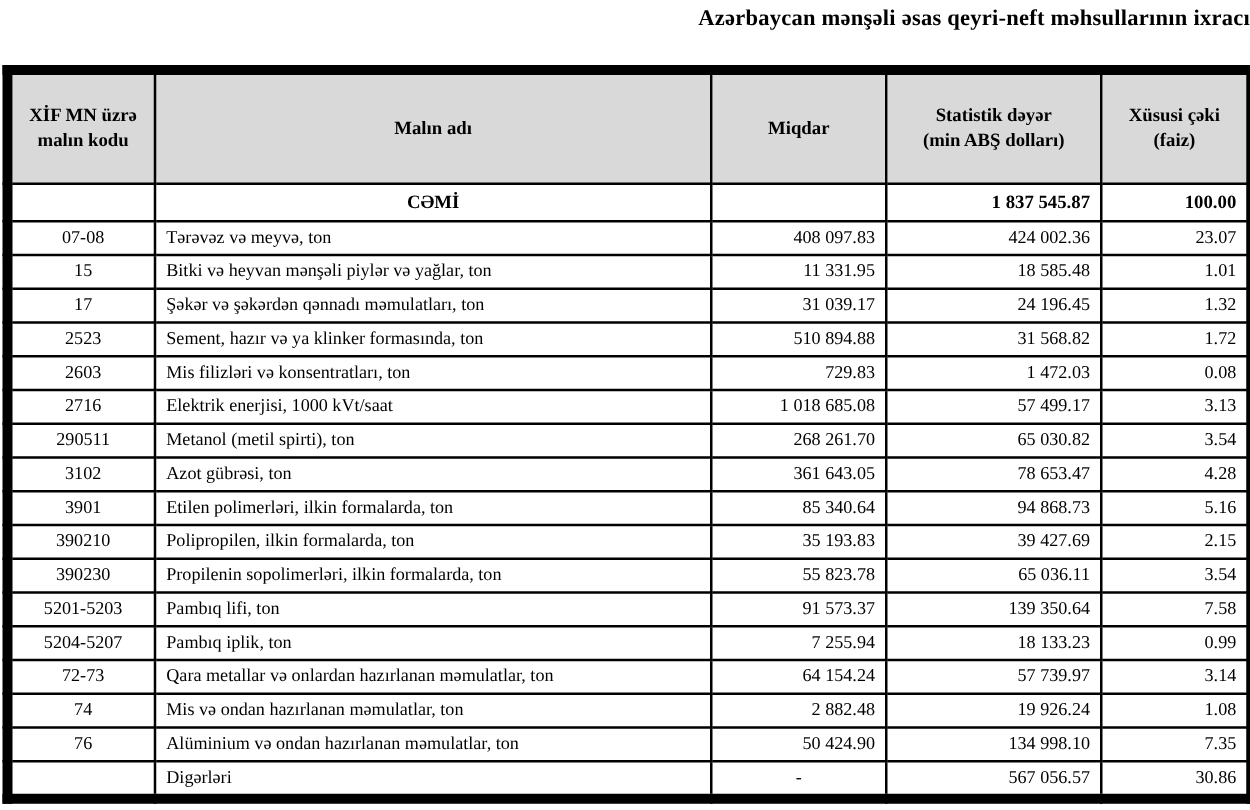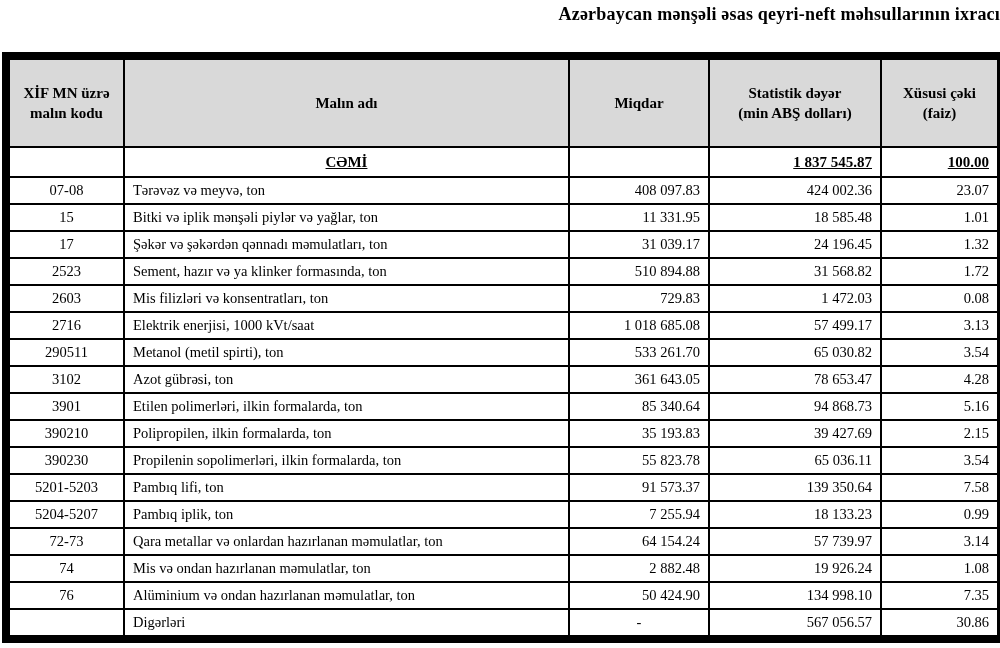--- a/index.html
+++ b/index.html
@@ -47,21 +47,21 @@
   table.export-table th {
     background: #d9d9d9;
     font-weight: bold;
     text-align: center;
     vertical-align: middle;
     height: 86px;
     font-size: 15px;
     white-space: pre-line;
     line-height: 1.35;
   }
-  tr.total-row td { height: 28px; font-weight: bold; font-size: 15px; text-decoration: underline; }
+  tr.total-row td { height: 28px; font-weight: bold; font-size: 15px; }
   tr.total-row td.total-name { text-align: center; }
   tbody tr.data-row td { height: 25px; }
   td.col-code { text-align: center; }
   td.col-name { text-align: left; }
   td.num { text-align: right; padding-right: 9px; }
   td.num-center { text-align: center; }
 </style>
 </head>
 <body>
 
@@ -99,21 +99,21 @@
       </tr>
     <tr class="data-row">
           <td class="col-code">07-08</td>
           <td class="col-name">Tərəvəz və meyvə, ton</td>
           <td class="num">408 097.83</td>
           <td class="num">424 002.36</td>
           <td class="num">23.07</td>
         </tr>
         <tr class="data-row">
           <td class="col-code">15</td>
-          <td class="col-name">Bitki və iplik mənşəli piylər və yağlar, ton</td>
+          <td class="col-name">Bitki və heyvan mənşəli piylər və yağlar, ton</td>
           <td class="num">11 331.95</td>
           <td class="num">18 585.48</td>
           <td class="num">1.01</td>
         </tr>
         <tr class="data-row">
           <td class="col-code">17</td>
           <td class="col-name">Şəkər və şəkərdən qənnadı məmulatları, ton</td>
           <td class="num">31 039.17</td>
           <td class="num">24 196.45</td>
           <td class="num">1.32</td>
@@ -135,21 +135,21 @@
         <tr class="data-row">
           <td class="col-code">2716</td>
           <td class="col-name">Elektrik enerjisi, 1000 kVt/saat</td>
           <td class="num">1 018 685.08</td>
           <td class="num">57 499.17</td>
           <td class="num">3.13</td>
         </tr>
         <tr class="data-row">
           <td class="col-code">290511</td>
           <td class="col-name">Metanol (metil spirti), ton</td>
-          <td class="num">533 261.70</td>
+          <td class="num">268 261.70</td>
           <td class="num">65 030.82</td>
           <td class="num">3.54</td>
         </tr>
         <tr class="data-row">
           <td class="col-code">3102</td>
           <td class="col-name">Azot gübrəsi, ton</td>
           <td class="num">361 643.05</td>
           <td class="num">78 653.47</td>
           <td class="num">4.28</td>
         </tr>

